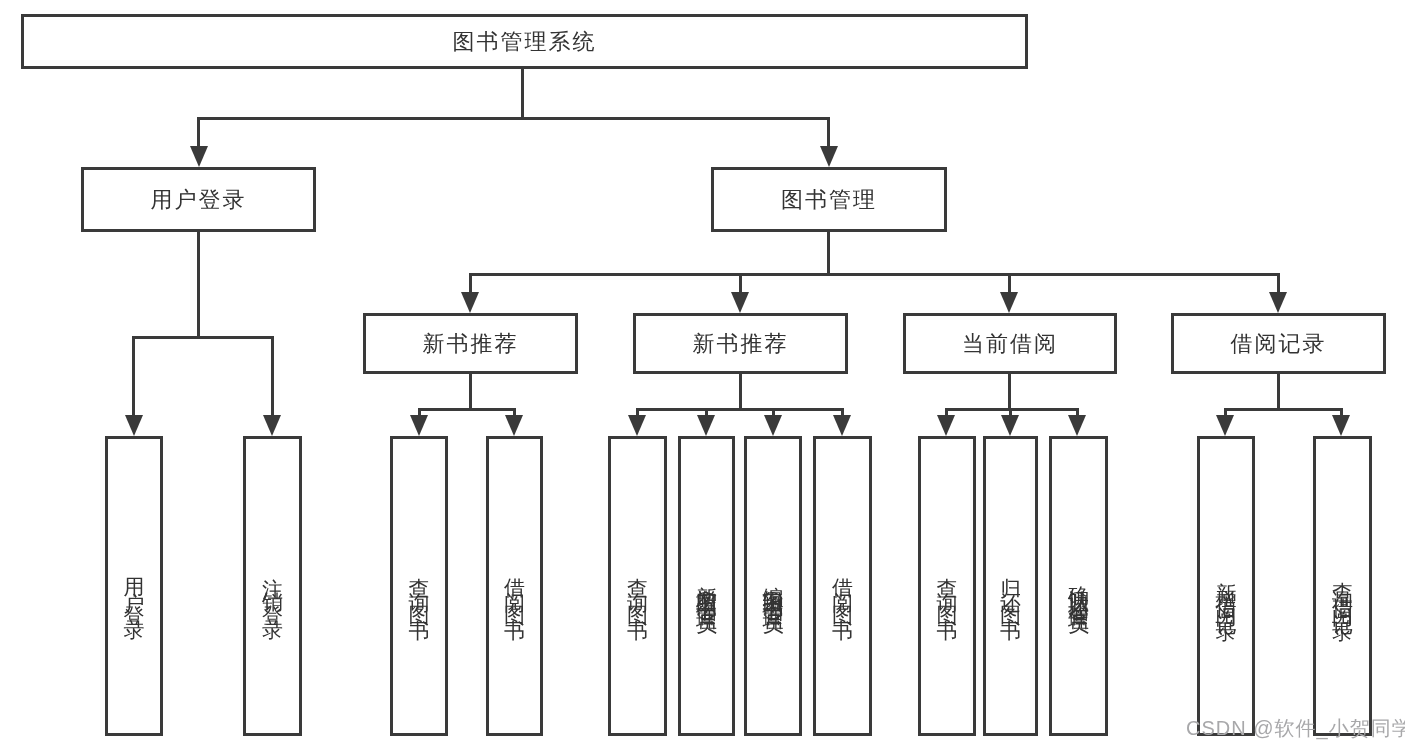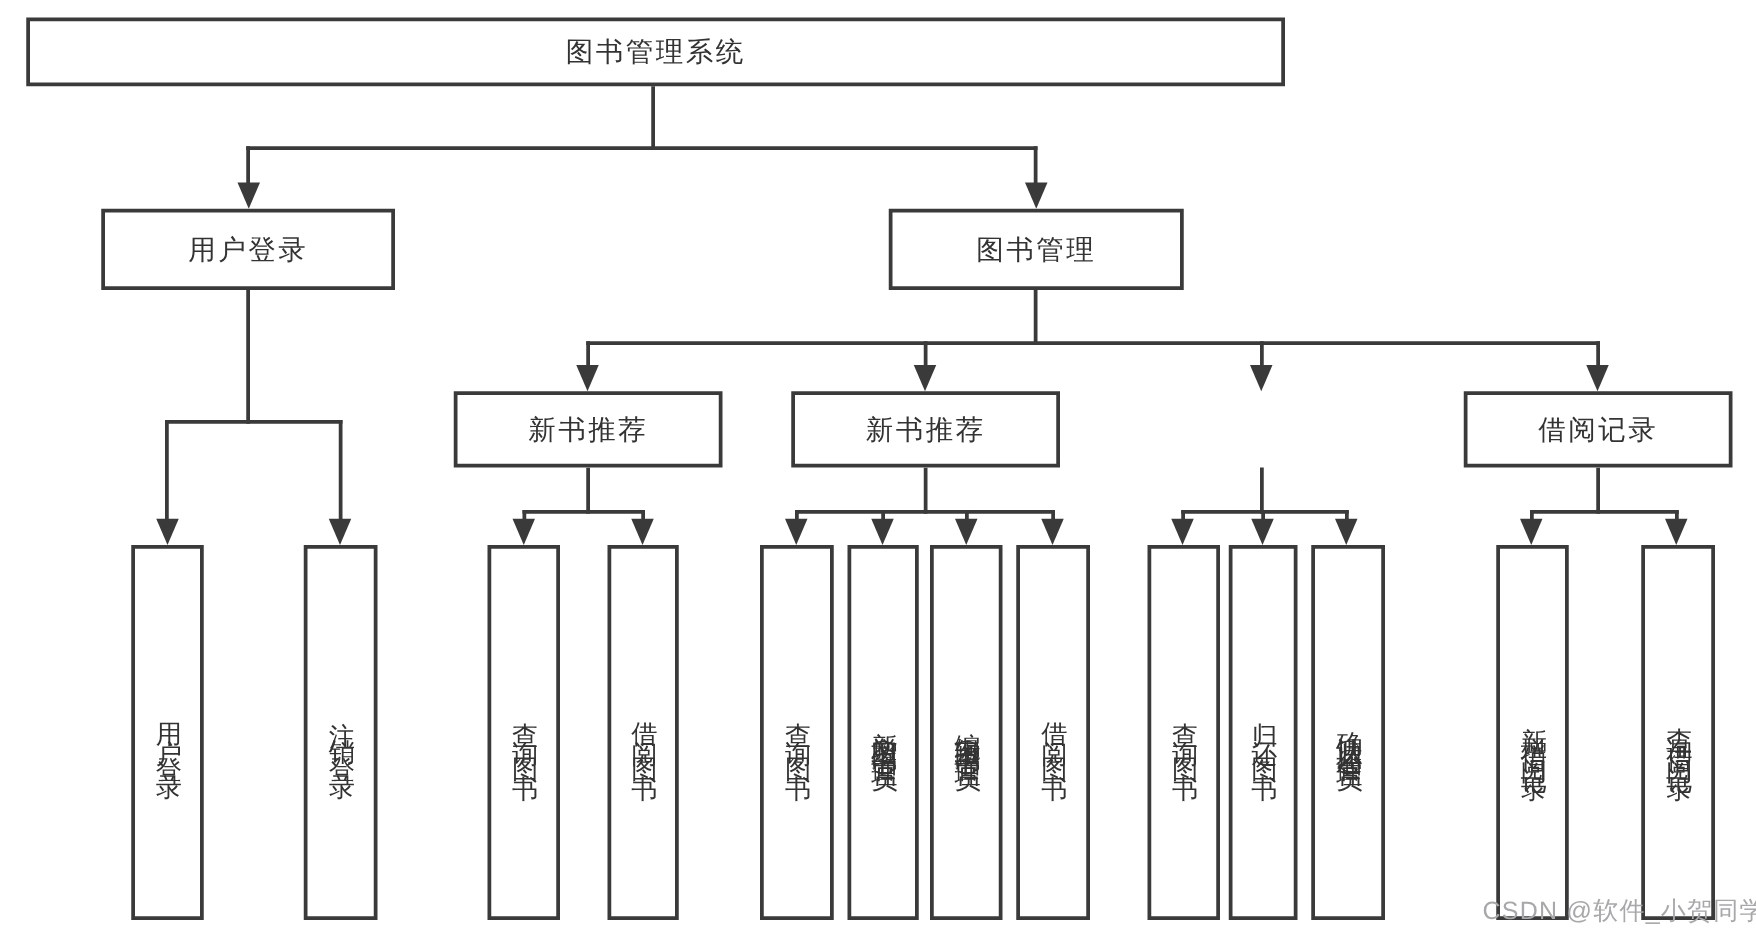--- a/index.html
+++ b/index.html
@@ -57,20 +57,21 @@
 
 <div id="stage">
 
   <div class="node" id="n-root">图书管理系统</div>
 
   <div class="node" id="n-user">用户登录</div>
   <div class="node" id="n-l3a">新书推荐</div>
 
   <div class="node" id="n-book">图书管理</div>
   <div class="node" id="n-l3b">新书推荐</div>
+  <div class="node" id="n-l3c">当前借阅</div>
   <div class="node" id="n-l3d">借阅记录</div>
 
   <div class="node vnode" id="n-u1">用户登录</div>
   <div class="node vnode" id="n-u2">注销登录</div>
 
   <div class="node vnode" id="n-a1">查询图书</div>
   <div class="node vnode" id="n-a2">借阅图书</div>
 
   <div class="node vnode" id="n-b1">查询图书</div>
   <div class="node vnode sp-tight" id="n-b2">新增图书（管理员）</div>

